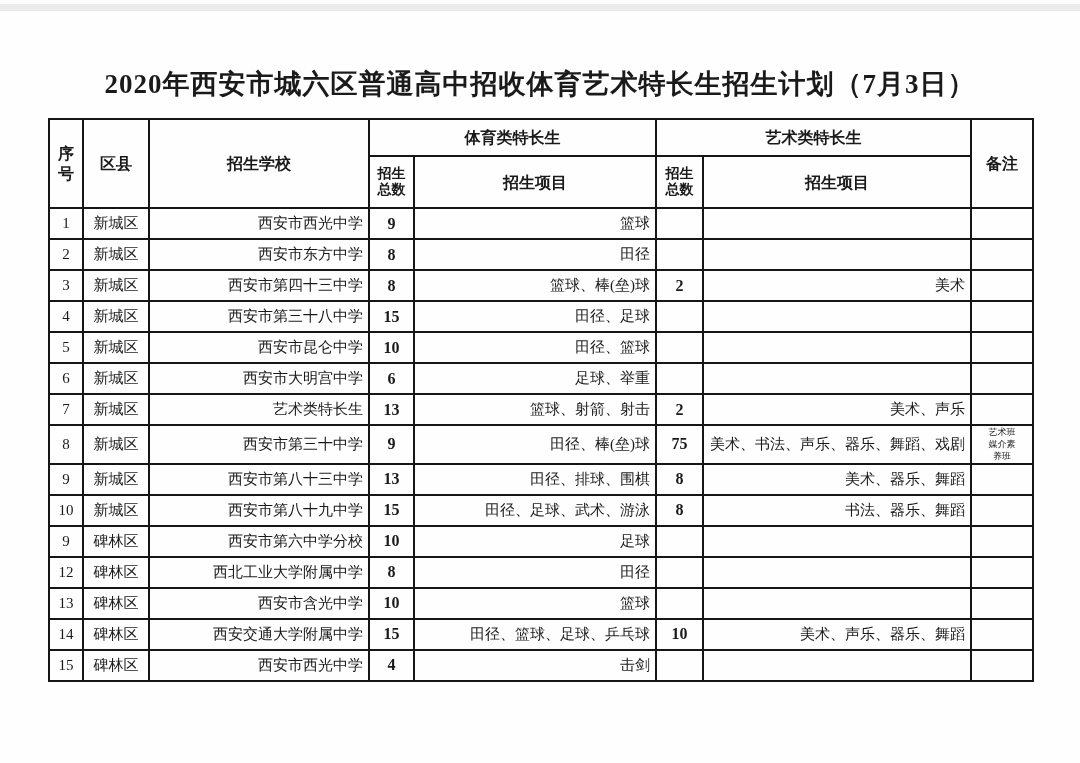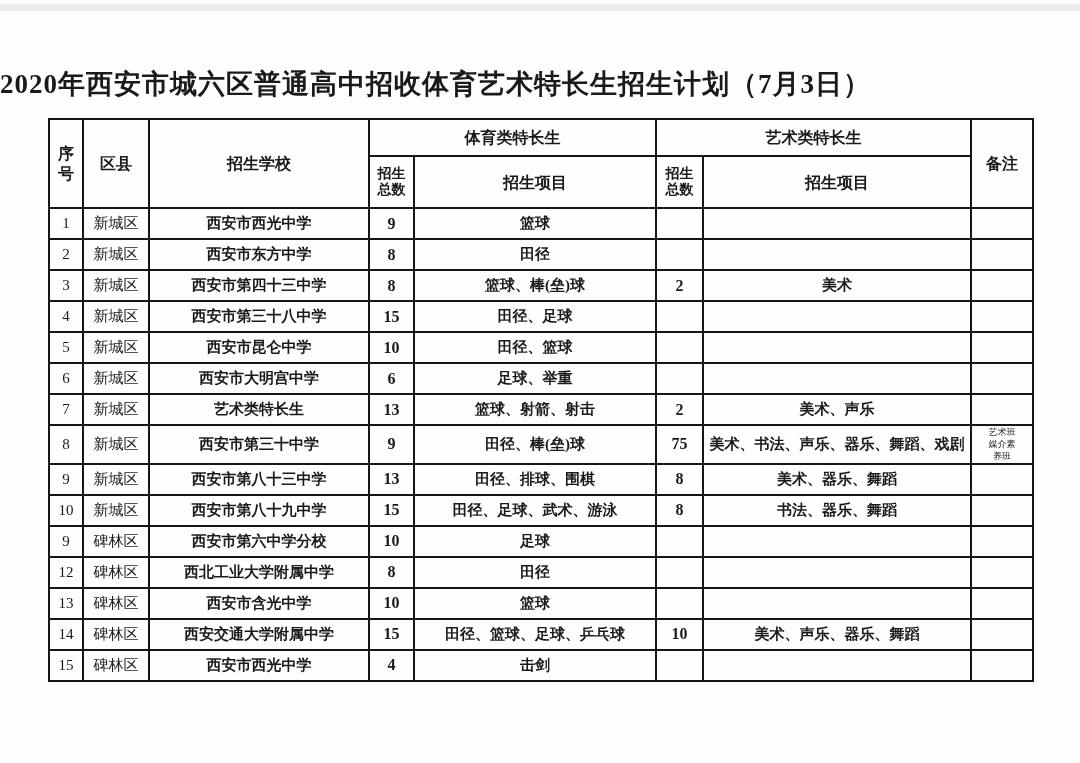--- a/index.html
+++ b/index.html
@@ -11,21 +11,21 @@
     color: #1a1a1a;
     overflow: hidden;
   }
   .page { position: relative; width: 1080px; height: 763px; background: #fefefe; }
   .top-strip {
     position: absolute; top: 4px; left: 0; width: 100%; height: 7px;
     background: #ebebeb;
   }
   .title {
     position: absolute; top: 66px; left: 0; width: 100%;
-    margin: 0; 
+    margin: 0; text-align: center;
     font-size: 27px; font-weight: bold; letter-spacing: 1px;
     white-space: nowrap;
   }
   table.doc {
     position: absolute; left: 48px; top: 118px; width: 984px;
     border-collapse: collapse; table-layout: fixed;
   }
   .doc th, .doc td {
     border: 2px solid #161616;
     padding: 0 5px;
@@ -33,21 +33,21 @@
   }
   .doc th {
     font-size: 16px; font-weight: bold; text-align: center;
     padding: 8px 2px; line-height: 1.2; font-family: Liberation Serif, serif;
   }
   .doc thead tr.grp th { height: 26px; }
   .doc thead tr.sub th { height: 52px; }
   .doc th.small { font-size: 14px; line-height: 1.15; margin-left: 16px; }
   .doc td { height: 31px; font-size: 15px; }
   .doc td.c { text-align: center; }
-  .doc td.l { text-align: center; font-weight: bold; }
+  .doc td.l { text-align: right; }
   .doc td.num { text-align: center; font-weight: bold; font-size: 16px; }
   .doc td.remark {
     font-size: 9px; text-align: center; white-space: pre-line;
     line-height: 1.35; padding: 0 14px;
   }
   .footer {
     position: absolute; top: 697px; left: 0; width: 100%;
     text-align: center; font-size: 15px; letter-spacing: 2px;
   }
 </style>

